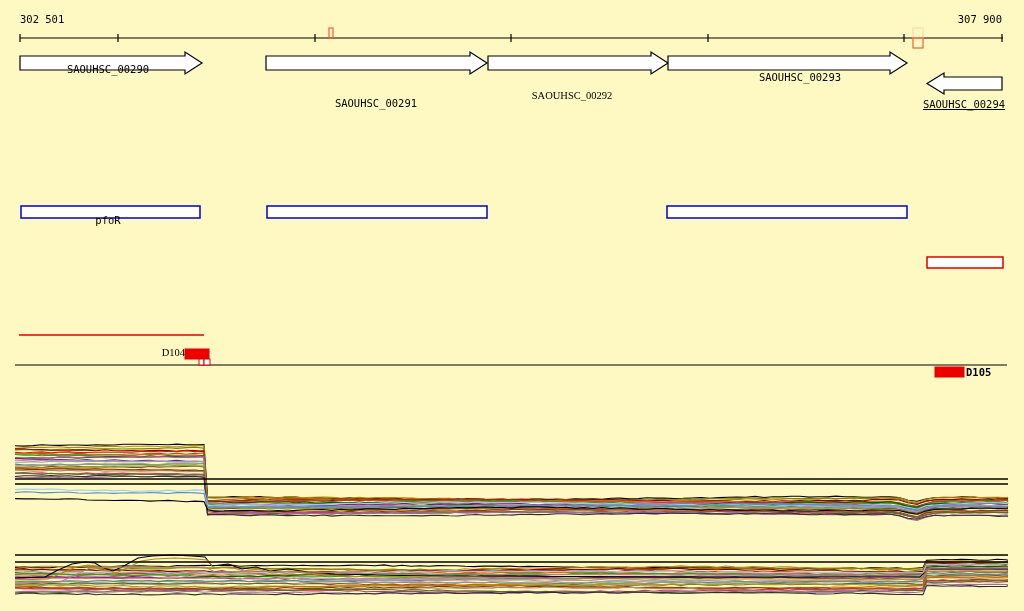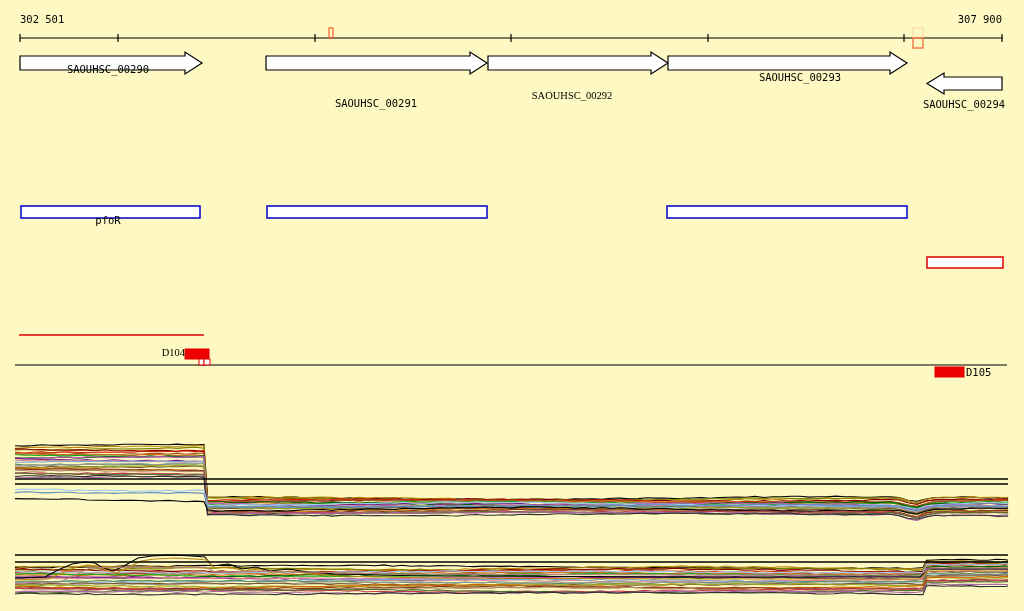--- a/index.html
+++ b/index.html
@@ -7,24 +7,24 @@
          font-family:"DejaVu Sans Mono",monospace;padding-left:20px;}
   #canvas{position:absolute;left:0;top:0;}
   .lbl{position:absolute;font:10.5px "DejaVu Sans Mono",monospace;line-height:12px;
        color:#000;white-space:pre;z-index:5;}
   #lbl-ruler-start{left:20px;top:13px;}
   #lbl-ruler-end{left:1002px;top:13px;transform:translateX(-100%);}
   #lbl-g0{left:108px;top:63px;transform:translateX(-50%);}
   #lbl-g1{left:376px;top:79px;transform:translateX(-50%);margin-top:18px;}
   #lbl-g2{left:572px;top:90px;transform:translateX(-50%);font-family:Liberation Serif, serif;}
   #lbl-g3{left:785px;top:71px;transform:translateX(-50%);margin-left:15px;}
-  #lbl-g4{left:964px;top:98px;transform:translateX(-50%);}
+  #lbl-g4{left:964px;top:98px;transform:translateX(-50%);text-decoration:underline;}
   #lbl-pfor{left:108px;top:214px;transform:translateX(-50%);}
   #lbl-d104{left:185px;top:347px;transform:translateX(-100%);font-family:Liberation Serif, serif;}
-  #lbl-d105{left:966px;top:366px;}
+  #lbl-d105{left:966px;top:366px;font-weight:bold;}
 </style>
 </head>
 <body>
 
 <div id="stage">
   <svg id="canvas" width="1024" height="611">
       <line x1="20" y1="38" x2="1003" y2="38" stroke="#000000" stroke-width="1.2"></line>
       <line x1="20" y1="34" x2="20" y2="42" stroke="#000000" stroke-width="1.2"></line>
       <line x1="118" y1="34" x2="118" y2="42" stroke="#000000" stroke-width="1.2"></line>
       <line x1="315" y1="34" x2="315" y2="42" stroke="#000000" stroke-width="1.2"></line>

